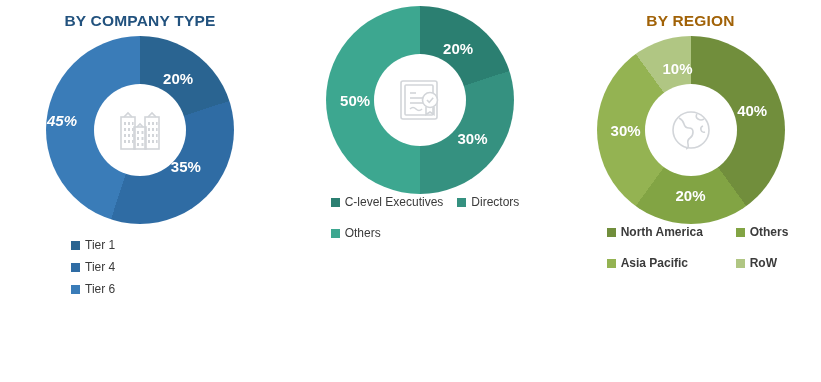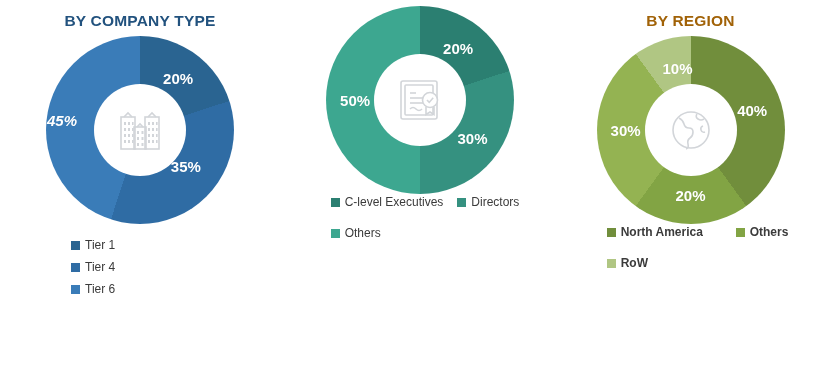--- a/index.html
+++ b/index.html
@@ -265,19 +265,23 @@
     <div class="legend-grid legend-grid-region">
       <div class="legend-item">
         <span class="legend-swatch" style="background:#718E3C"></span>
         <span>North America</span>
       </div>
       <div class="legend-item">
         <span class="legend-swatch" style="background:#82A444"></span>
         <span>Others</span>
       </div>
       <div class="legend-item">
+        <span class="legend-swatch" style="background:#94B352"></span>
+        <span>Asia Pacific</span>
+      </div>
+      <div class="legend-item">
         <span class="legend-swatch" style="background:#B0C683"></span>
         <span>RoW</span>
       </div>
     </div>
   </div>
 
 </div>
 
 </body></html>

